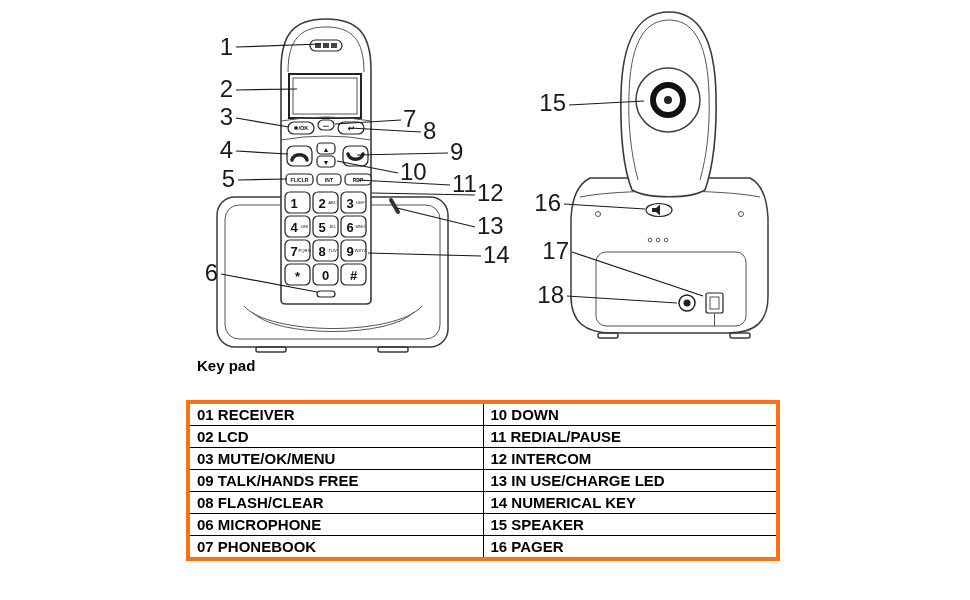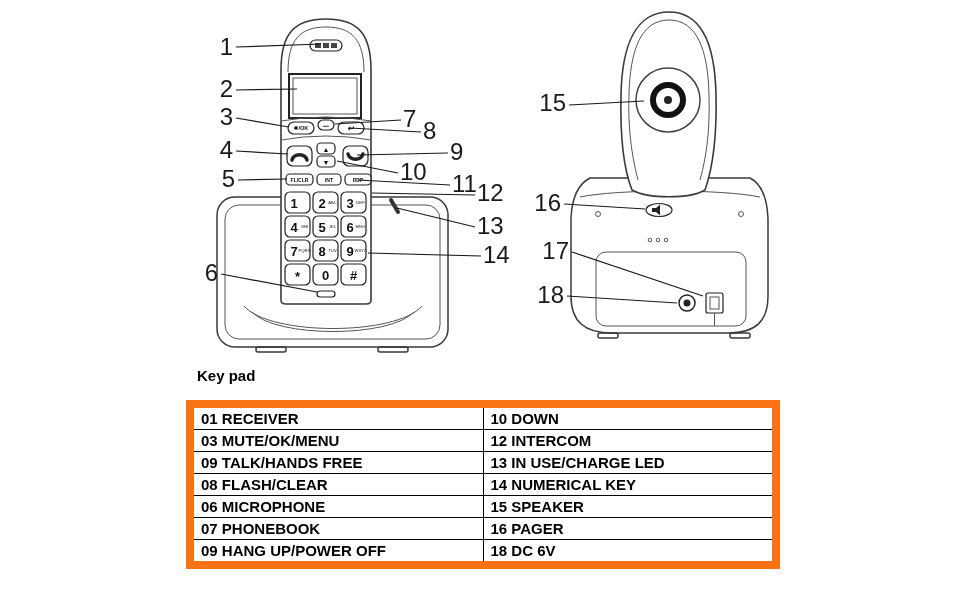--- a/index.html
+++ b/index.html
@@ -10,23 +10,23 @@
   .lead{stroke:#1a1a1a;stroke-width:1.2;}
   .outline{fill:none;stroke:#3a3a3a;stroke-width:1.5;}
   .outline-thin{fill:none;stroke:#555;stroke-width:1;}
   .whitepart{fill:#ffffff;stroke:#3a3a3a;stroke-width:1.6;}
   .key{fill:#ffffff;stroke:#222;stroke-width:1.2;}
   .keydigit{font-size:13px;font-weight:bold;fill:#111;text-anchor:middle;}
   .keyletters{font-size:4.2px;fill:#111;text-anchor:middle;}
   .tinylabel{font-size:5px;fill:#111;text-anchor:middle;font-weight:bold;}
   .arrowglyph{font-size:7px;fill:#111;text-anchor:middle;}
   .pilltext{font-size:5.5px;fill:#111;text-anchor:middle;font-weight:bold;}
-  #keypad-caption{position:absolute;left:197px;top:357px;font-size:15px;font-weight:bold;margin-top:10px;}
+  #keypad-caption{position:absolute;left:197px;top:357px;font-size:15px;font-weight:bold;}
   #parts-table{position:absolute;left:186px;top:400px;width:594px;border-collapse:collapse;
-               border:8px solid #f97316;table-layout:fixed;}
+               border:4px solid #f97316;table-layout:fixed;}
   #parts-table td{border:1.5px solid #000;height:21px;padding:0 0 0 7px;
                   font-size:15px;font-weight:bold;white-space:nowrap;vertical-align:middle;}
 </style>
 </head>
 <body>
 
 <div id="page">
 
   <svg width="970" height="398" viewBox="0 0 970 398">
 
@@ -263,39 +263,39 @@
 
   <div id="keypad-caption">Key pad</div>
 
   <table id="parts-table">
     <tbody>
       <tr>
         <td>01 RECEIVER</td>
         <td>10 DOWN</td>
       </tr>
       <tr>
+        <td>02 LCD</td>
+        <td>11 REDIAL/PAUSE</td>
+      </tr>
+      <tr>
         <td>03 MUTE/OK/MENU</td>
         <td>12 INTERCOM</td>
       </tr>
       <tr>
         <td>09 TALK/HANDS FREE</td>
         <td>13 IN USE/CHARGE LED</td>
       </tr>
       <tr>
         <td>08 FLASH/CLEAR</td>
         <td>14 NUMERICAL KEY</td>
       </tr>
       <tr>
         <td>06 MICROPHONE</td>
         <td>15 SPEAKER</td>
       </tr>
       <tr>
         <td>07 PHONEBOOK</td>
         <td>16 PAGER</td>
       </tr>
-      <tr>
-        <td>09 HANG UP/POWER OFF</td>
-        <td>18 DC 6V</td>
-      </tr>
     </tbody>
   </table>
 
 </div>
 
 </body></html>

